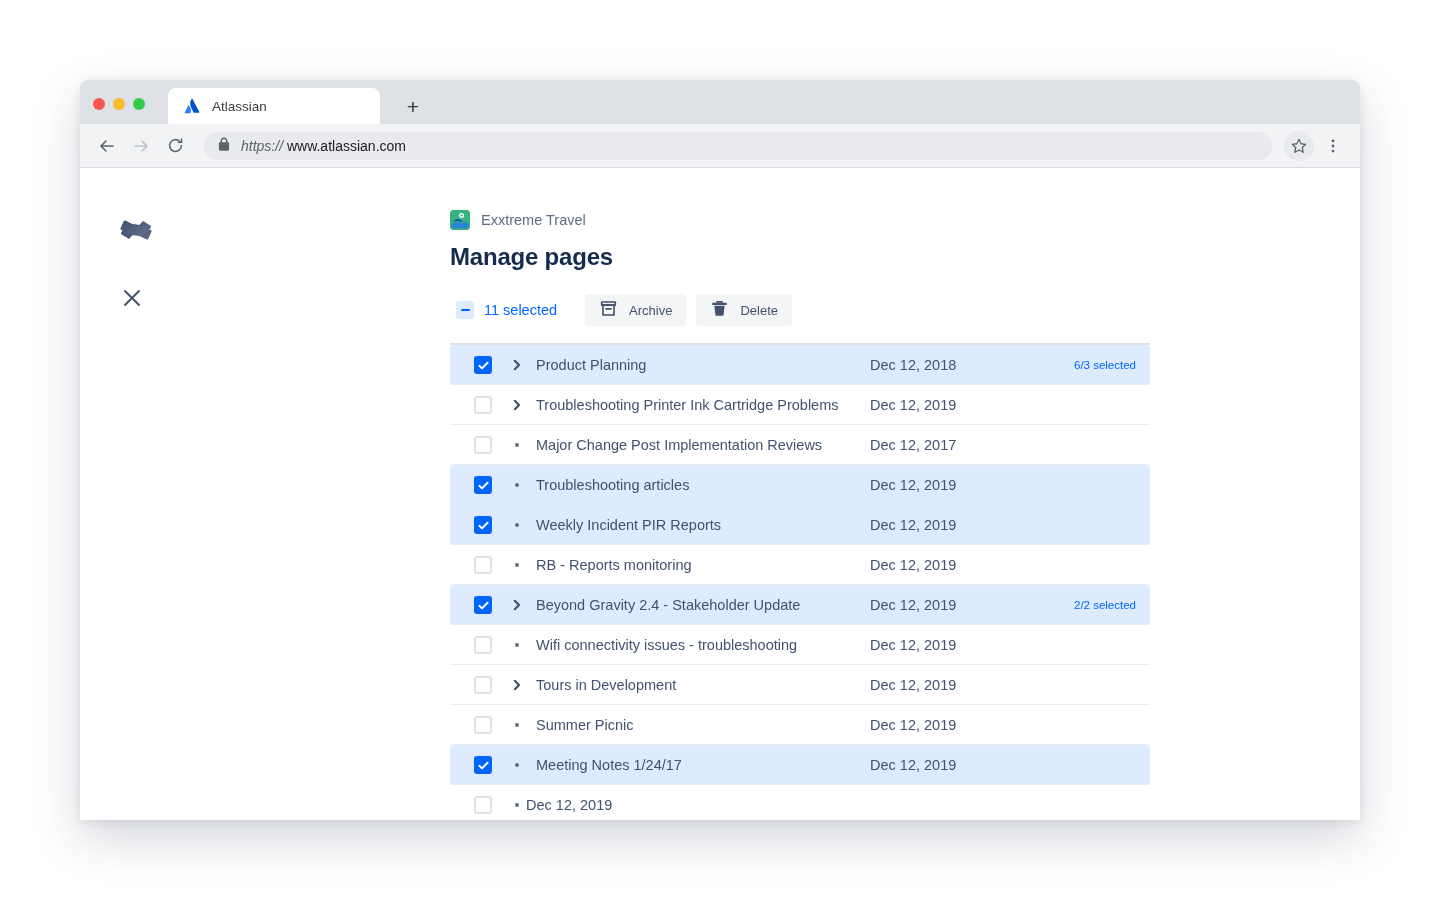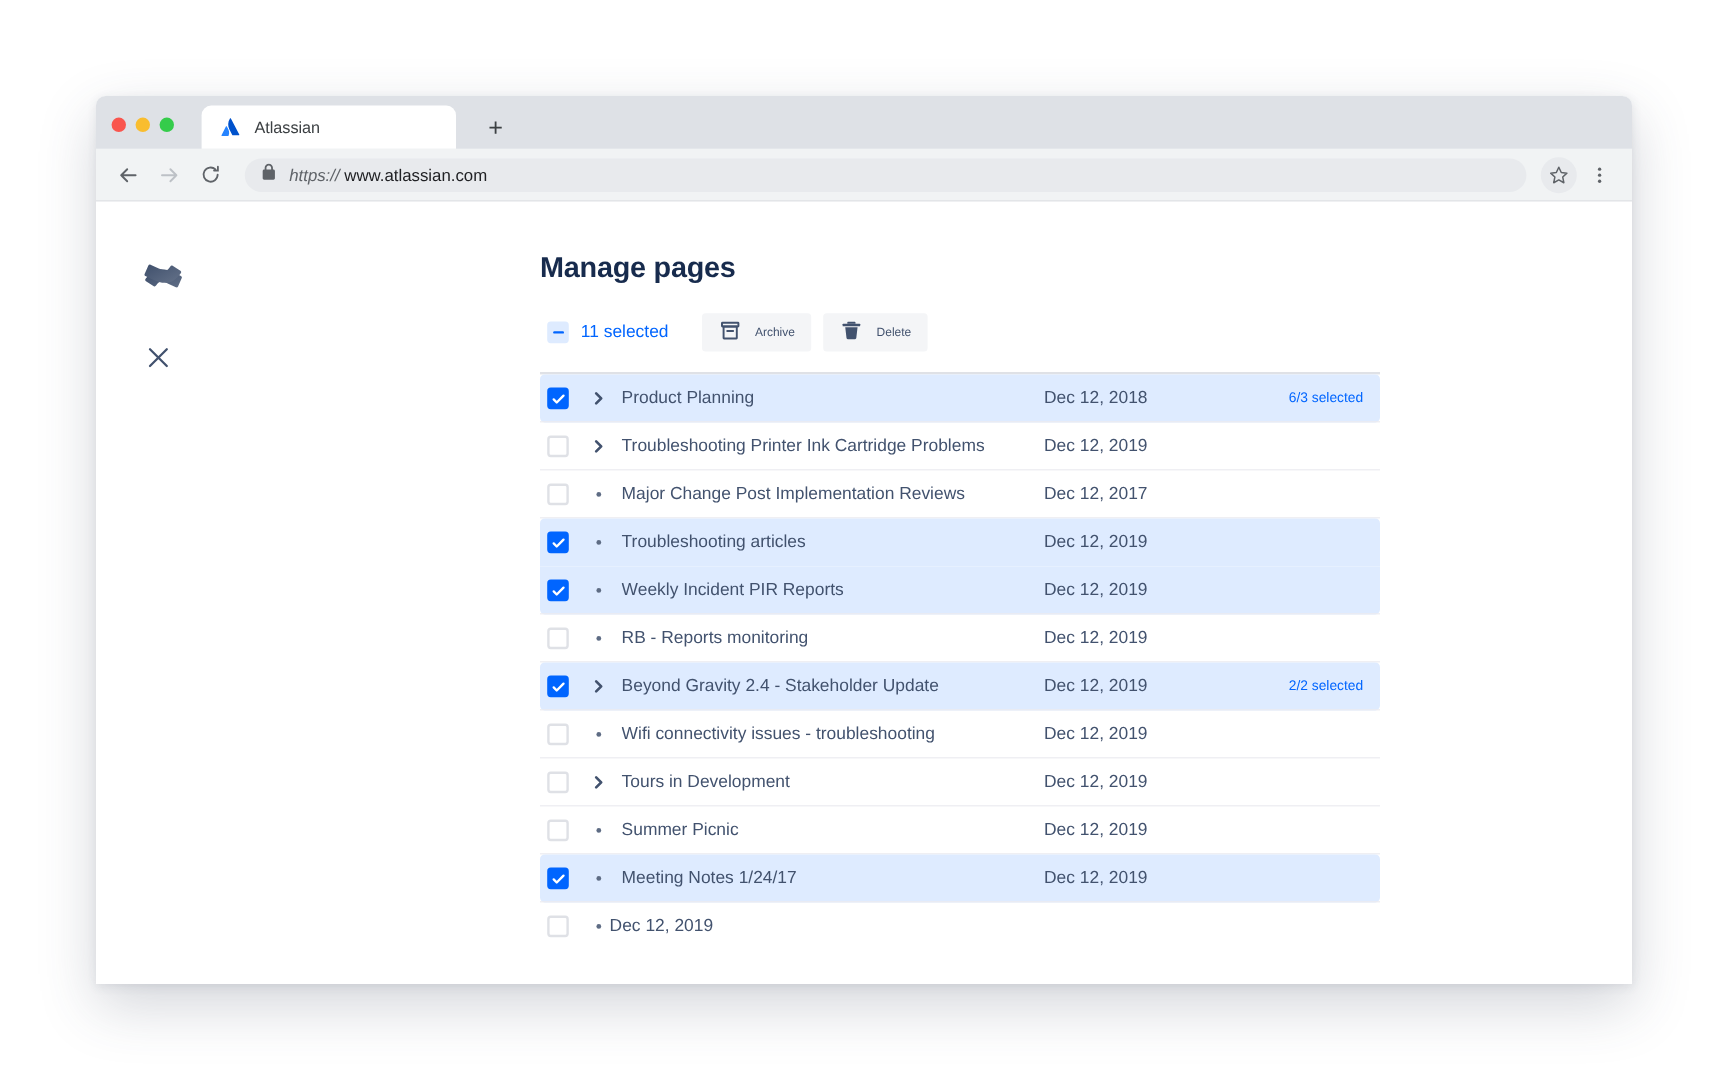--- a/index.html
+++ b/index.html
@@ -218,39 +218,39 @@
   }
   .tbtn {
     height: 32px;
     background: #f4f5f7;
     border-radius: 3px;
     display: flex;
     align-items: center;
     gap: 11px;
     padding: 0 14px;
     color: #42526e;
-    font-size: 10px;
+    font-size: 13px;
     white-space: nowrap;
   }
 
   .toolbar-divider {
     width: 700px;
     height: 2px;
     background: #dfe1e6;
     margin-top: 16px;
   }
 
   
   .rows { width: 700px; position: relative; }
   .row {
     position: relative;
     height: 40px;
     display: flex;
     align-items: center;
-    padding-left: 6px;
+    padding-left: 24px;
   }
   .row.selected { background: #deebff; }
   .row.sel-top { border-top-left-radius: 4px; border-top-right-radius: 4px; }
   .row.sel-bottom { border-bottom-left-radius: 4px; border-bottom-right-radius: 4px; }
   .row .divider {
     position: absolute;
     left: 0; right: 0; bottom: 0;
     height: 1px;
     background: #ebecf0;
   }
@@ -381,20 +381,32 @@
       </div>
       <div class="rail-close">
         <svg width="24" height="24" viewBox="0 0 24 24" fill="none" stroke="currentColor" stroke-width="1.9" stroke-linecap="round">
           <path d="M5 5l14 14M19 5L5 19"></path>
         </svg>
       </div>
     </div>
 
     <div class="content">
 
+      <div class="space-row">
+        <span class="space-avatar">
+          <svg width="20" height="20" viewBox="0 0 20 20">
+            <rect width="20" height="20" rx="4" fill="#36b37e"></rect>
+            <path d="M1.5 14.5c2.2-2.6 4.6-3.1 6.9-1.9 1.6.85 3.6.9 5.3-.1 1.3-.75 2.4-.6 3.3.25l1.5 1.5v4H1.5z" fill="#2b84d6"></path>
+            <circle cx="11.6" cy="5.4" r="2.5" fill="#ffffff"></circle>
+            <circle cx="11.6" cy="5.4" r="1.1" fill="#36b37e"></circle>
+            <path d="M3.6 11.9c1.4-1.1 3.1-1.3 4.8-.5 1.5.7 3 .8 4.4.1-1.3-1.9-3.6-2.9-5.9-2.5-1.4.25-2.6.95-3.3 1.9z" fill="#0a5fa8"></path>
+          </svg>
+        </span>
+        <span class="space-name">Exxtreme Travel</span>
+      </div>
 
       <h1 class="page-title">Manage pages</h1>
 
       <div class="toolbar">
         <div class="toolbar-cb-wrap">
           <span class="cb indeterminate">
             <span class="dash"></span>
           </span>
           <span class="sel-count">11 selected</span>
         </div>

